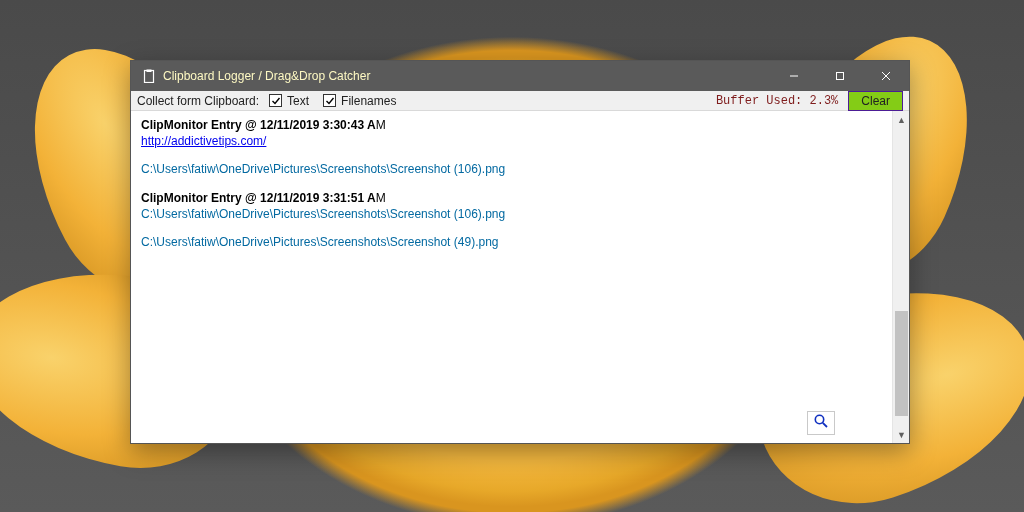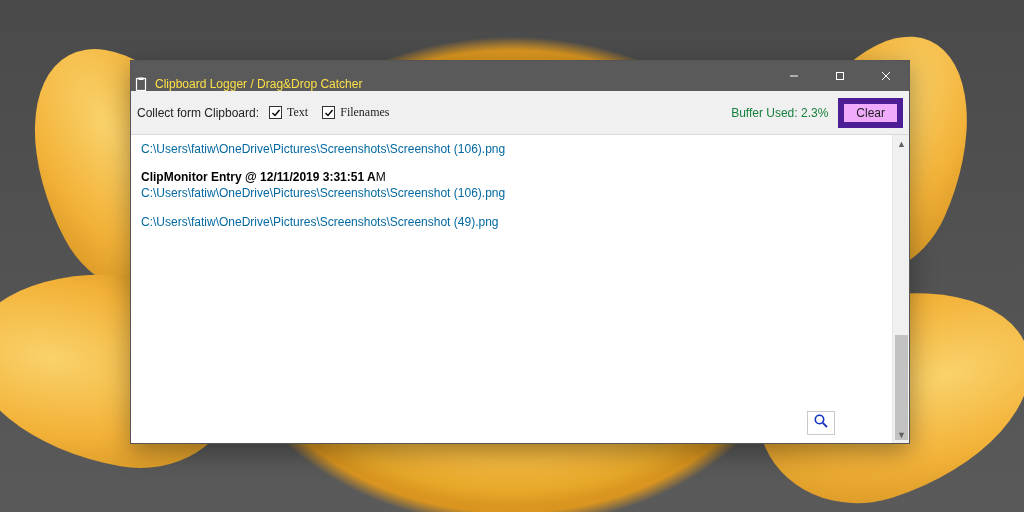--- a/index.html
+++ b/index.html
@@ -23,55 +23,55 @@
     left: 130px; top: 60px;
     width: 780px; height: 384px;
     background: #ffffff;
     box-shadow: 0 8px 24px rgba(0,0,0,0.35);
     display: flex; flex-direction: column;
     border: 1px solid #555;
   }
   .titlebar {
     height: 30px;
     background: #5a5a5a;
-    color: #fde047;
-    display: flex; align-items: flex-end;
+    color: #fef9c3;
+    display: flex; align-items: center;
     font-size: 12px;
-    padding-left: 4px;
+    padding-left: 12px;
     flex: none;
   }
   .titlebar .title-icon { width: 12px; height: 14px; margin-right: 8px; display:inline-block; }
   .titlebar .title { flex: 1; }
   .winbtn {
     width: 46px; height: 30px;
     display: flex; align-items: center; justify-content: center;
     color: #fff; font-size: 11px;
   }
   .winbtn svg { stroke: #fff; }
   .toolbar {
-    height: 44px;
+    height: 20px;
     background: #f0f0f0;
     border-bottom: 1px solid #d9d9d9;
     display: flex; align-items: center;
     font-size: 12px;
     padding: 4px 6px;
     flex: none;
     color: #222;
   }
   .toolbar .lbl { margin-right: 10px; }
-  .cb { display: inline-flex; align-items: center; margin-right: 14px; font-family: Liberation Serif, serif; }
+  .cb { display: inline-flex; align-items: center; margin-right: 14px; }
   .cb .box {
     width: 13px; height: 13px; border: 1px solid #333; background: #fff;
     display: inline-flex; align-items: center; justify-content: center; margin-right: 5px;
   }
   .cb .box svg { width: 10px; height: 10px; }
   .spacer { flex: 1; }
-  .buffer { margin-right: 10px; color: #15803d; }
+  .buffer { margin-right: 10px; color: #7f1d1d; font-family: Liberation Mono, monospace; }
   .clear-btn {
-    border: 6px solid #4c1d95; background: #f0abfc;
+    border: 1px solid #4c1d95; background: #84cc16;
     padding: 2px 12px; font-size: 12px; color: #222;
   }
   .content-wrap { flex: 1; display: flex; min-height: 0; }
   .content {
     flex: 1; overflow: hidden;
     padding: 6px 10px 6px 10px;
     font-size: 12px; color: #000;
     line-height: 1.35;
   }
   .entry { margin-bottom: 12px; }
@@ -165,20 +165,24 @@
       </label>
 
       <span class="spacer"></span>
       <span class="buffer">Buffer Used: 2.3%</span>
       <button class="clear-btn">Clear</button>
     </div>
 
     <div class="content-wrap">
       <div class="content" id="entries">
           <div class="entry">
+            <div class="hdr"><span class="bold">ClipMonitor Entry @ 12/11/2019 3:30:43 A</span><span class="ampm">M</span></div>
+            <div class="body link">http://addictivetips.com/</div>
+          </div>
+          <div class="entry">
             <div class="body">C:\Users\fatiw\OneDrive\Pictures\Screenshots\Screenshot (106).png</div>
           </div>
           <div class="entry">
             <div class="hdr"><span class="bold">ClipMonitor Entry @ 12/11/2019 3:31:51 A</span><span class="ampm">M</span></div>
             <div class="body">C:\Users\fatiw\OneDrive\Pictures\Screenshots\Screenshot (106).png</div>
           </div>
           <div class="entry">
             <div class="body">C:\Users\fatiw\OneDrive\Pictures\Screenshots\Screenshot (49).png</div>
           </div>
           <div class="entry">

